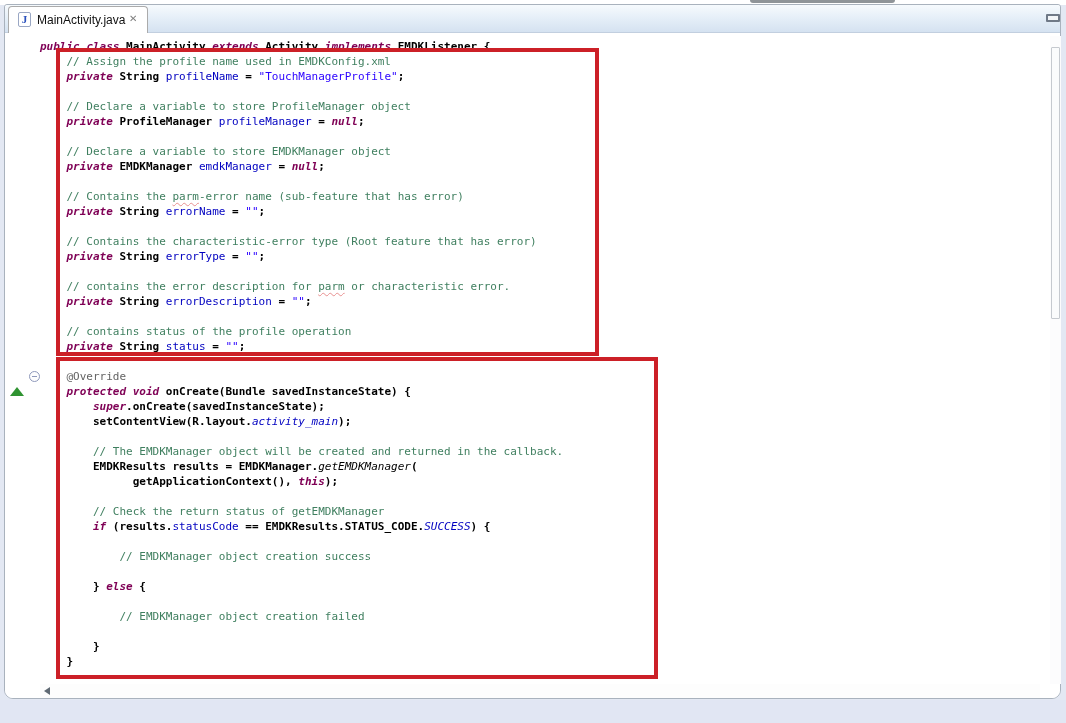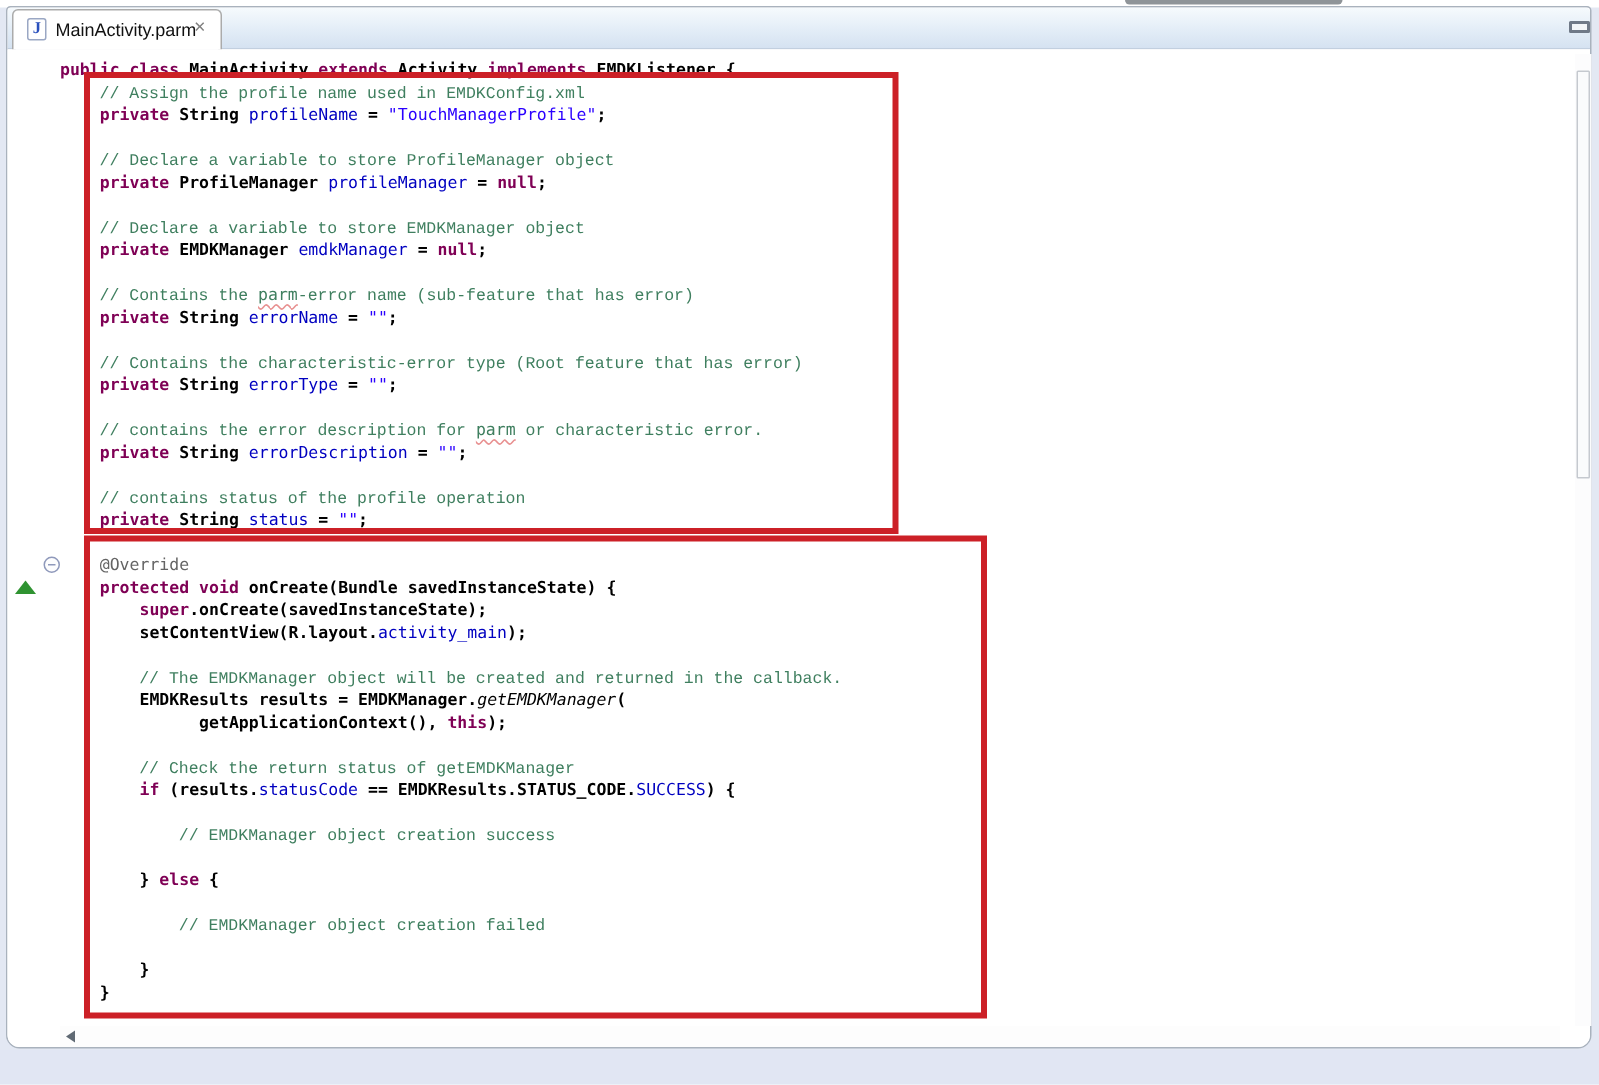--- a/index.html
+++ b/index.html
@@ -29,26 +29,26 @@
 
   
   .editor { position:absolute; left:5px; top:33px; width:1055px; height:665px; background:#fff;
             border-radius:0 0 8px 8px; overflow:hidden; }
 
   
   #code-lines { position:absolute; left:40px; top:39px; z-index:1;
                 font:11px "DejaVu Sans Mono", monospace; line-height:15px; white-space:pre; }
   .cl { height:15px; }
   .t-d { color:#000000;font-weight:bold; }
-  .t-k { color:#7f0055; font-weight:bold; }
-  .t-c { color:#3f7f5f;font-family:Liberation Mono, monospace; }
+  .t-k { color:#7f0055; font-weight:bold;font-style:italic; }
+  .t-c { color:#3f7f5f; }
   .t-cw { color:#3f7f5f; text-decoration:underline wavy #e89090; text-decoration-thickness:1px; text-underline-offset:2px;margin-top:44px; }
   .t-s { color:#2a00ff; }
   .t-f { color:#0000c0;margin-top:33px; }
-  .t-sf { color:#0000c0; }
+  .t-sf { color:#0000c0; font-style:italic; }
   .t-sm { color:#000000; font-style:italic; }
   .t-an { color:#646464;margin-top:13px; }
 
   
   .fold-minus { position:absolute; left:29px; top:371px; width:11px; height:11px; border:1px solid #8f99bb;
                 border-radius:50%; background:#fdfdfe; z-index:2; }
   .fold-minus::after { content:""; position:absolute; left:2px; top:4px; width:5px; height:1px; background:#8f99bb; }
   .override-marker { position:absolute; left:10px; top:387px; width:0; height:0; z-index:2;
                      border-left:7px solid transparent; border-right:7px solid transparent; border-bottom:9px solid #2f9331; }
 
@@ -76,21 +76,21 @@
   <div class="top-strip">
     <div class="top-strip-frag"></div>
   </div>
 
   <div class="panel"></div>
 
   <div class="tabbar"></div>
 
   <div class="tab">
     <span class="java-icon">J</span>
-    <span class="tab-label">MainActivity.parm</span>
+    <span class="tab-label">MainActivity.java</span>
     <span class="tab-close">✕</span>
   </div>
 
   <div class="min-btn"></div>
 
   <div class="editor"></div>
 
   <div id="code-lines"><div class="cl"><span class="t-k">public</span><span class="t-d"> </span><span class="t-k">class</span><span class="t-d"> MainActivity </span><span class="t-k">extends</span><span class="t-d"> Activity </span><span class="t-k">implements</span><span class="t-d"> EMDKListener {</span></div><div class="cl"><span class="t-c">    // Assign the profile name used in EMDKConfig.xml</span></div><div class="cl"><span class="t-d">    </span><span class="t-k">private</span><span class="t-d"> String </span><span class="t-f">profileName</span><span class="t-d"> = </span><span class="t-s">"TouchManagerProfile"</span><span class="t-d">;</span></div><div class="cl">&nbsp;</div><div class="cl"><span class="t-c">    // Declare a variable to store ProfileManager object</span></div><div class="cl"><span class="t-d">    </span><span class="t-k">private</span><span class="t-d"> ProfileManager </span><span class="t-f">profileManager</span><span class="t-d"> = </span><span class="t-k">null</span><span class="t-d">;</span></div><div class="cl">&nbsp;</div><div class="cl"><span class="t-c">    // Declare a variable to store EMDKManager object</span></div><div class="cl"><span class="t-d">    </span><span class="t-k">private</span><span class="t-d"> EMDKManager </span><span class="t-f">emdkManager</span><span class="t-d"> = </span><span class="t-k">null</span><span class="t-d">;</span></div><div class="cl">&nbsp;</div><div class="cl"><span class="t-c">    // Contains the </span><span class="t-cw">parm</span><span class="t-c">-error name (sub-feature that has error)</span></div><div class="cl"><span class="t-d">    </span><span class="t-k">private</span><span class="t-d"> String </span><span class="t-f">errorName</span><span class="t-d"> = </span><span class="t-s">""</span><span class="t-d">;</span></div><div class="cl">&nbsp;</div><div class="cl"><span class="t-c">    // Contains the characteristic-error type (Root feature that has error)</span></div><div class="cl"><span class="t-d">    </span><span class="t-k">private</span><span class="t-d"> String </span><span class="t-f">errorType</span><span class="t-d"> = </span><span class="t-s">""</span><span class="t-d">;</span></div><div class="cl">&nbsp;</div><div class="cl"><span class="t-c">    // contains the error description for </span><span class="t-cw">parm</span><span class="t-c"> or characteristic error.</span></div><div class="cl"><span class="t-d">    </span><span class="t-k">private</span><span class="t-d"> String </span><span class="t-f">errorDescription</span><span class="t-d"> = </span><span class="t-s">""</span><span class="t-d">;</span></div><div class="cl">&nbsp;</div><div class="cl"><span class="t-c">    // contains status of the profile operation</span></div><div class="cl"><span class="t-d">    </span><span class="t-k">private</span><span class="t-d"> String </span><span class="t-f">status</span><span class="t-d"> = </span><span class="t-s">""</span><span class="t-d">;</span></div><div class="cl">&nbsp;</div><div class="cl"><span class="t-d">    </span><span class="t-an">@Override</span></div><div class="cl"><span class="t-d">    </span><span class="t-k">protected</span><span class="t-d"> </span><span class="t-k">void</span><span class="t-d"> onCreate(Bundle savedInstanceState) {</span></div><div class="cl"><span class="t-d">        </span><span class="t-k">super</span><span class="t-d">.onCreate(savedInstanceState);</span></div><div class="cl"><span class="t-d">        setContentView(R.layout.</span><span class="t-sf">activity_main</span><span class="t-d">);</span></div><div class="cl">&nbsp;</div><div class="cl"><span class="t-c">        // The EMDKManager object will be created and returned in the callback.</span></div><div class="cl"><span class="t-d">        EMDKResults results = EMDKManager.</span><span class="t-sm">getEMDKManager</span><span class="t-d">(</span></div><div class="cl"><span class="t-d">              getApplicationContext(), </span><span class="t-k">this</span><span class="t-d">);</span></div><div class="cl">&nbsp;</div><div class="cl"><span class="t-c">        // Check the return status of getEMDKManager</span></div><div class="cl"><span class="t-d">        </span><span class="t-k">if</span><span class="t-d"> (results.</span><span class="t-f">statusCode</span><span class="t-d"> == EMDKResults.STATUS_CODE.</span><span class="t-sf">SUCCESS</span><span class="t-d">) {</span></div><div class="cl">&nbsp;</div><div class="cl"><span class="t-c">            // EMDKManager object creation success</span></div><div class="cl">&nbsp;</div><div class="cl"><span class="t-d">        } </span><span class="t-k">else</span><span class="t-d"> {</span></div><div class="cl">&nbsp;</div><div class="cl"><span class="t-c">            // EMDKManager object creation failed</span></div><div class="cl">&nbsp;</div><div class="cl"><span class="t-d">        }</span></div><div class="cl"><span class="t-d">    }</span></div></div>
 
   <div class="fold-minus"></div>

